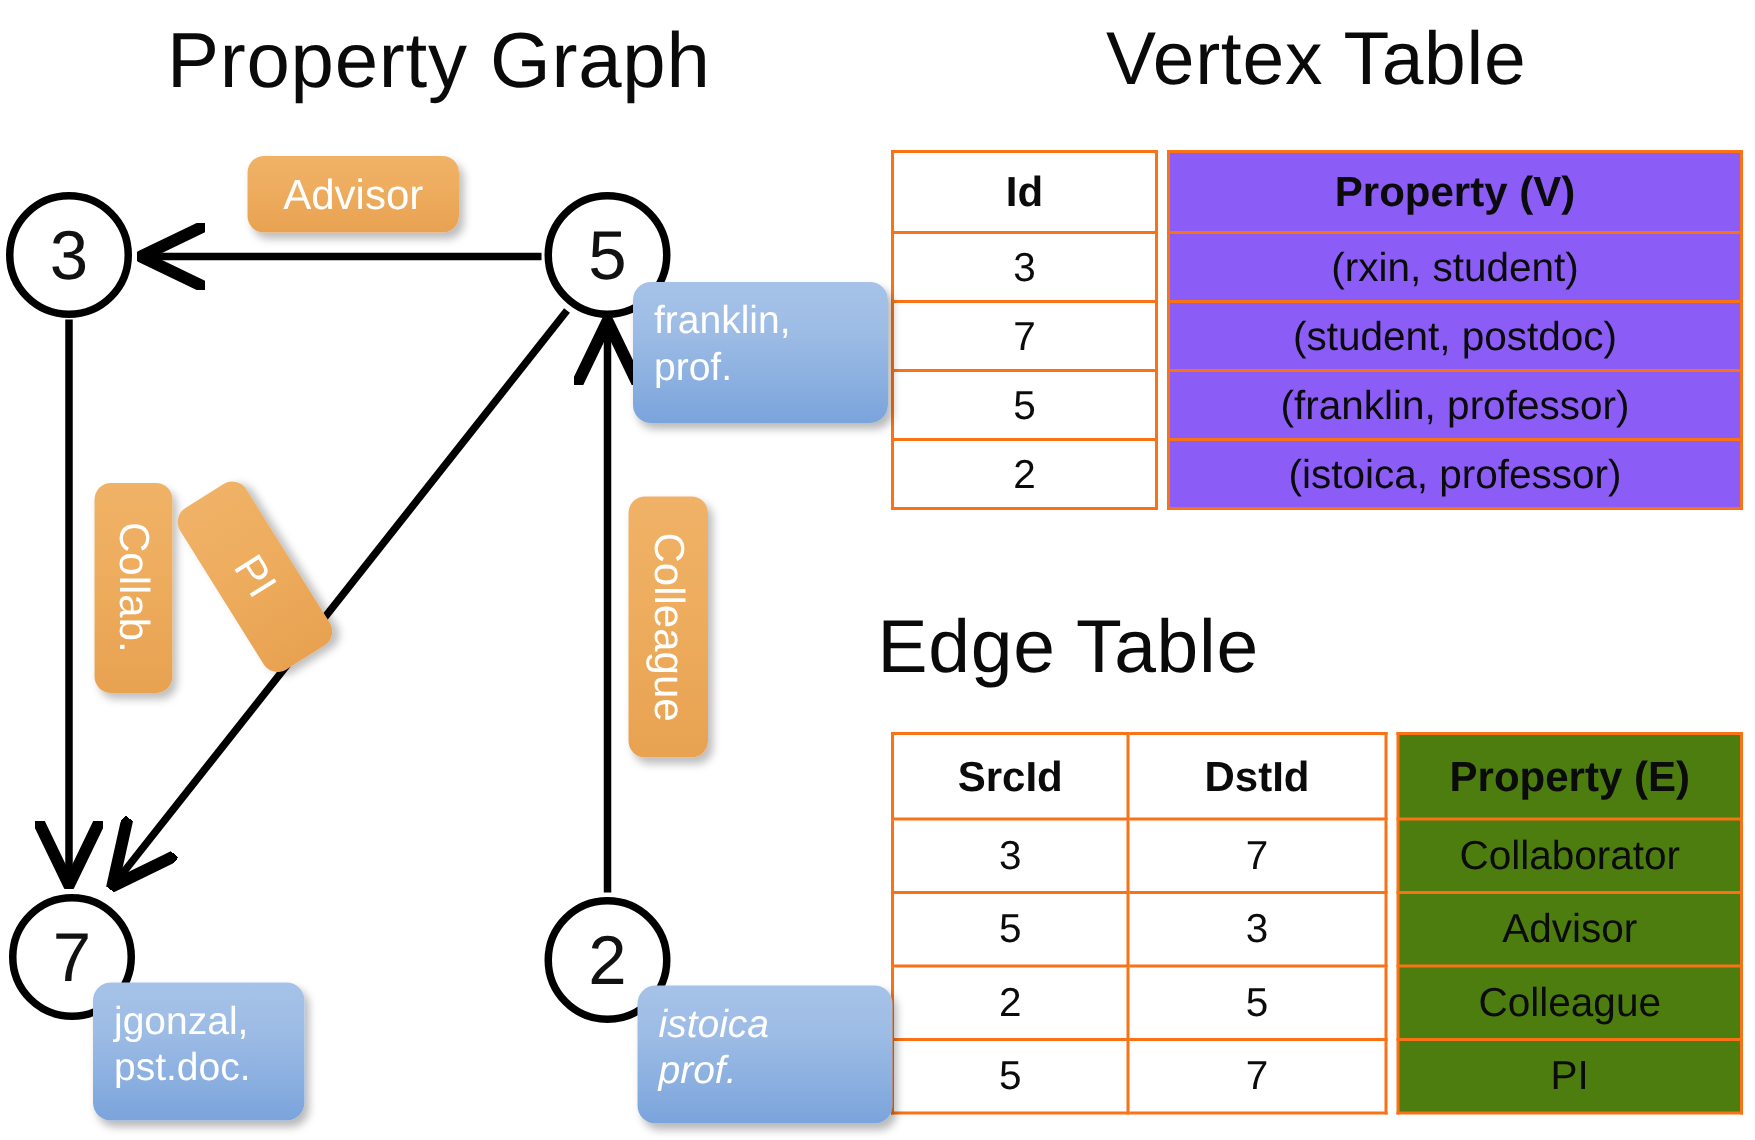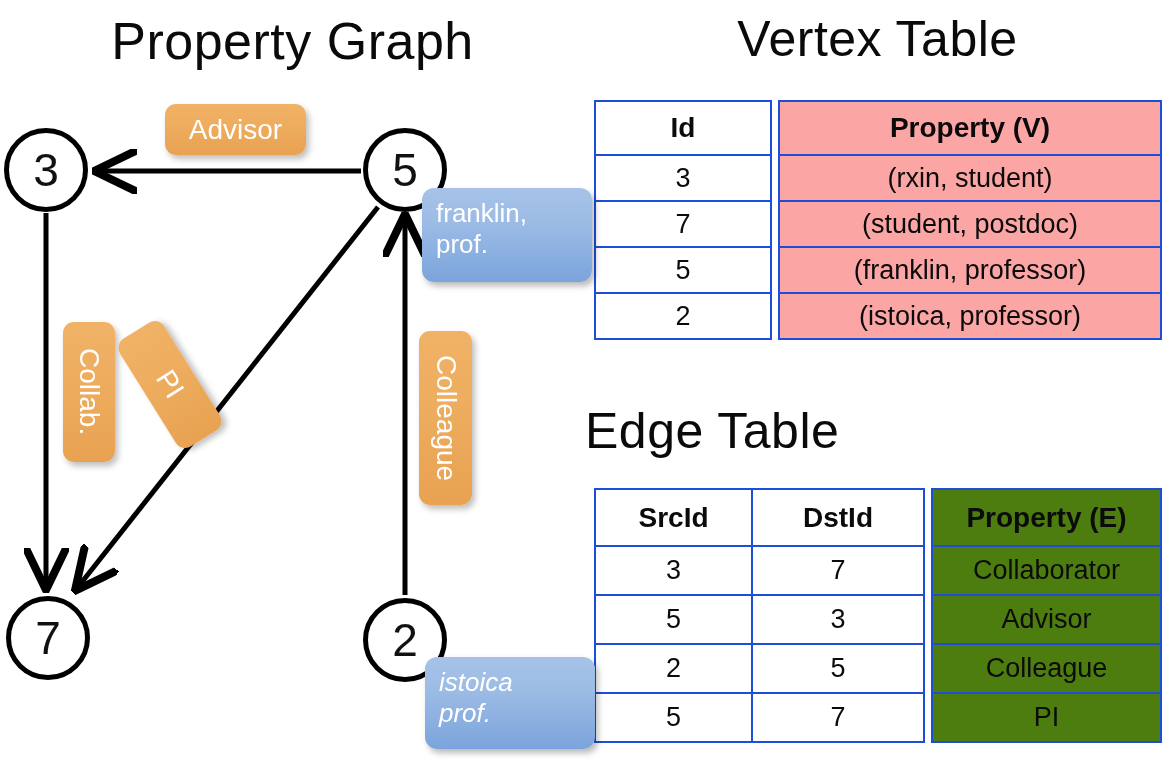--- a/index.html
+++ b/index.html
@@ -97,34 +97,34 @@
   }
   #edge-label-pi .vtext{
     writing-mode:vertical-rl;
     text-orientation:mixed;
     white-space:nowrap;
   }
 
   
   .tbl{position:absolute;border-collapse:collapse;table-layout:fixed;}
   .tbl td{
-    border:2px solid #1d4ed8;
+    border:2px solid #f97316;
     text-align:center;
     font-family:"Liberation Sans", sans-serif;
     font-weight:300;
     color:#0b0b0b;
     padding:0;
   }
   .tbl td.hdr{font-weight:700;}
 
   #vertex-table{left:594px;top:100px;width:566px;}
   #vertex-table td{height:44px;font-size:27px;}
   #vertex-table td.hdr{height:52px;font-size:28px;}
   #vertex-table .gap{border:none;width:8px;background:#fff;}
-  #vertex-table .pv{background:#fca5a5;}
+  #vertex-table .pv{background:#8b5cf6;}
 
   #edge-table{left:594px;top:488px;width:566px;padding-left:24px;}
   #edge-table td{height:47px;font-size:27px;}
   #edge-table td.hdr{height:55px;font-size:28px;}
   #edge-table .gap{border:none;width:8px;background:#fff;}
   #edge-table .pe{background:#4d7c0f;text-align:center;}
 </style>
 </head>
 <body>
 
@@ -162,20 +162,24 @@
       <span>7</span>
     </div>
     <div class="node" id="node-2">
       <span>2</span>
     </div>
 
     <div class="prop-box" id="prop-franklin">
       <div>franklin,</div>
       <div>prof.</div>
     </div>
+    <div class="prop-box" id="prop-jgonzal">
+      <div>jgonzal,</div>
+      <div>pst.doc.</div>
+    </div>
     <div class="prop-box" id="prop-istoica">
       <div>istoica</div>
       <div>prof.</div>
     </div>
 
     <div class="edge-label" id="edge-label-advisor">
       <span>Advisor</span>
     </div>
     <div class="edge-label" id="edge-label-collab">
       <span class="vtext">Collab.</span>

